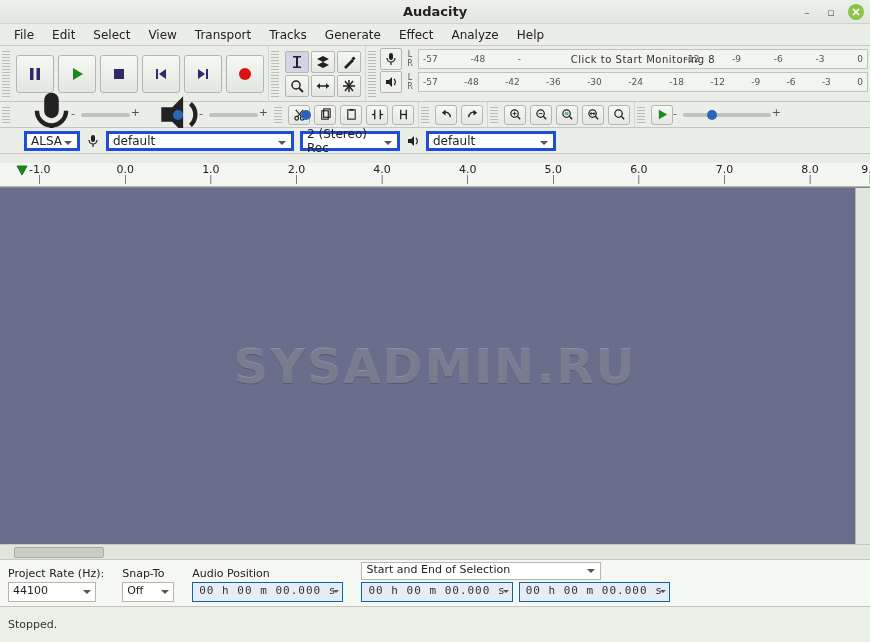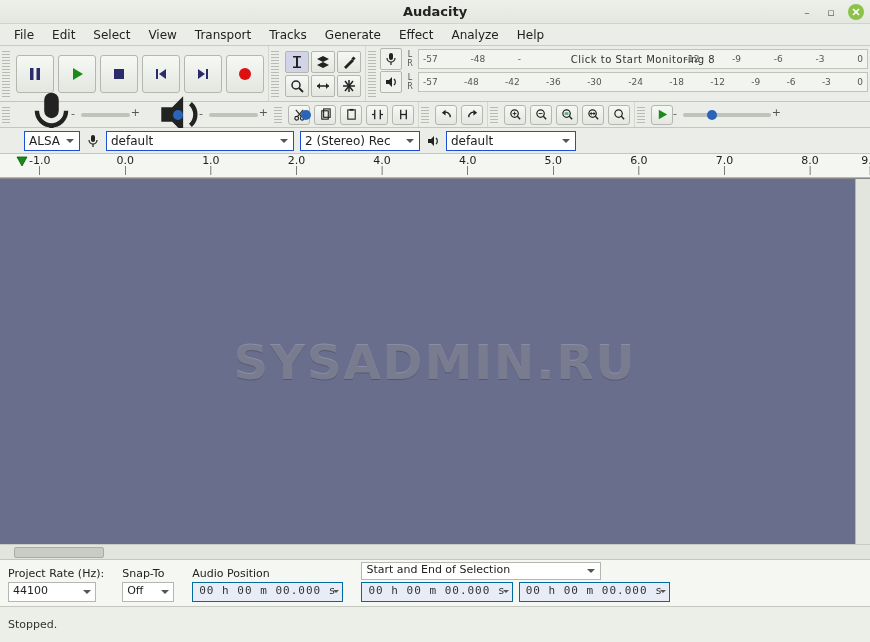--- a/index.html
+++ b/index.html
@@ -41,26 +41,26 @@
   .meter .ticks { position:absolute; inset:0; display:flex; align-items:center; justify-content:space-between; padding:0 4px;}
   .meter .overlay { position:absolute; inset:0; display:flex; align-items:center; justify-content:center; font-size:10px; letter-spacing:0.5px; color:#333;}
   .meter .tick { font-size:9px; }
   
   .vslider { display:flex; align-items:center; gap:4px; padding:0 10px;}
   .vslider .bar { width:100px; height:4px; background:#c0c3bc; position:relative; border-radius:2px;}
   .vslider .bar::before{content:"-";position:absolute;left:-10px;top:-6px;font-size:11px;color:#555;}
   .vslider .bar::after{content:"+";position:absolute;right:-10px;top:-7px;font-size:11px;color:#555;}
   .vslider .knob { position:absolute; top:-3px; width:10px; height:10px; background:#2a64b8; border-radius:50%; }
   
-  .devrow .sel { height:20px; border:1px solid #1d4ed8; background:#fff; padding:1px 18px 1px 4px; font-size:12px; position:relative; display:flex; align-items:center;}
+  .devrow .sel { height:20px; border:3px solid #1d4ed8; background:#fff; padding:1px 18px 1px 4px; font-size:12px; position:relative; display:flex; align-items:center;}
   .devrow .sel::after{content:"";position:absolute;right:5px;top:7px;border:4px solid transparent;border-top-color:#555;}
   .devrow { display:flex; align-items:center; gap:6px; padding:2px 6px;}
   .devrow svg { width:14px; height:14px; }
   
-  .timeline { height:24px; background:#f4f6f2; border-bottom:1px solid #b4b7b0; position:relative; font-size:11px;}
+  .timeline { height:24px; background:#f4f6f2; border-bottom:1px solid #b4b7b0; position:relative; font-size:11px;margin-top:9px;}
   .timeline .marker { position:absolute; left:16px; top:2px; }
   .timeline .marker svg{width:12px;height:12px;}
   .timeline .ruler { position:absolute; left:14px; right:0; top:0; bottom:0; }
   .timeline .tick { position:absolute; top:0; transform:translateX(-50%); text-align:center; }
   .timeline .tick .lbl { display:block; font-size:11px; color:#222; }
   .timeline .tick .mk { display:block; font-size:8px; color:#444; margin-top:-1px;}
   
   .canvas { flex:1; background:#696e8d; border-top:1px solid #888; position:relative; display:flex; align-items:center; justify-content:center; overflow:hidden;}
   .watermark { font-size:48px; font-weight:900; color:rgba(255,255,255,0.22); letter-spacing:2px; text-shadow:0 1px 0 rgba(0,0,0,0.2);}
   .canvas::after{content:"";position:absolute;right:0;top:0;bottom:0;width:14px;background:#e2e4de;border-left:1px solid #b4b7b0;}
@@ -382,21 +382,21 @@
 
 <div class="toolrow row3 devrow">
   <div class="grip"></div>
   <div class="sel" style="width:56px;">ALSA</div>
   <svg viewBox="0 0 14 14">
       <rect x="5" y="1" width="4" height="7" rx="2" fill="#222"></rect>
       <path d="M3 6 a4 4 0 0 0 8 0" fill="none" stroke="#222" stroke-width="1.2"></path>
       <line x1="7" y1="10" x2="7" y2="13" stroke="#222" stroke-width="1.2"></line>
     </svg>
   <div class="sel" style="width:188px;">default</div>
-  <div class="sel" style="width:120px;">2 (Stereo) Rec</div>
+  <div class="sel" style="width:100px;">2 (Stereo) Rec</div>
   <svg viewBox="0 0 14 14">
       <polygon points="2,5 5,5 8,2 8,12 5,9 2,9" fill="#222"></polygon>
       <path d="M10 4 a4 4 0 0 1 0 6" fill="none" stroke="#222" stroke-width="1.2"></path>
     </svg>
   <div class="sel" style="width:130px;">default</div>
 </div>
 
 <div class="timeline">
   <div class="marker"><svg viewBox="0 0 12 12">
         <polygon points="1,1 11,1 6,10" fill="#1a8a1a" stroke="#0a5a0a" stroke-width="0.8"></polygon>

